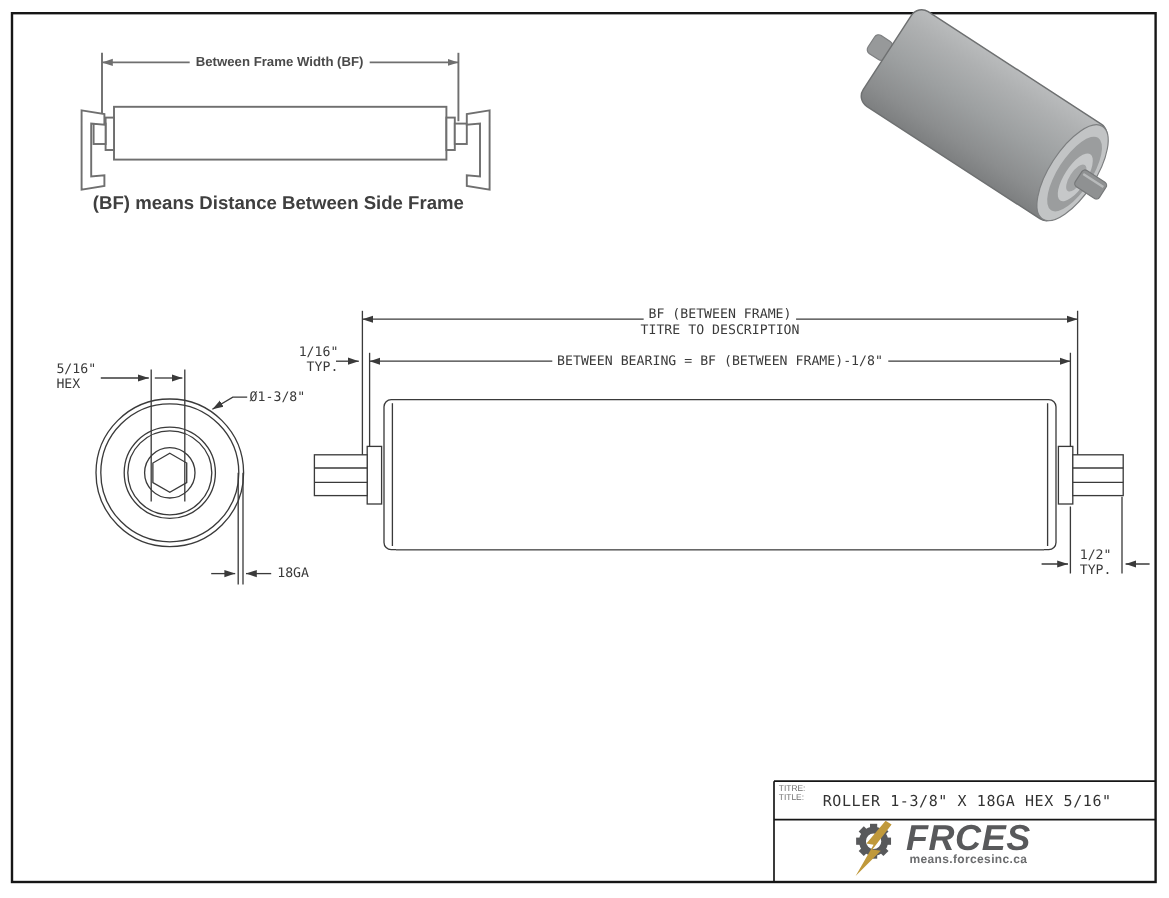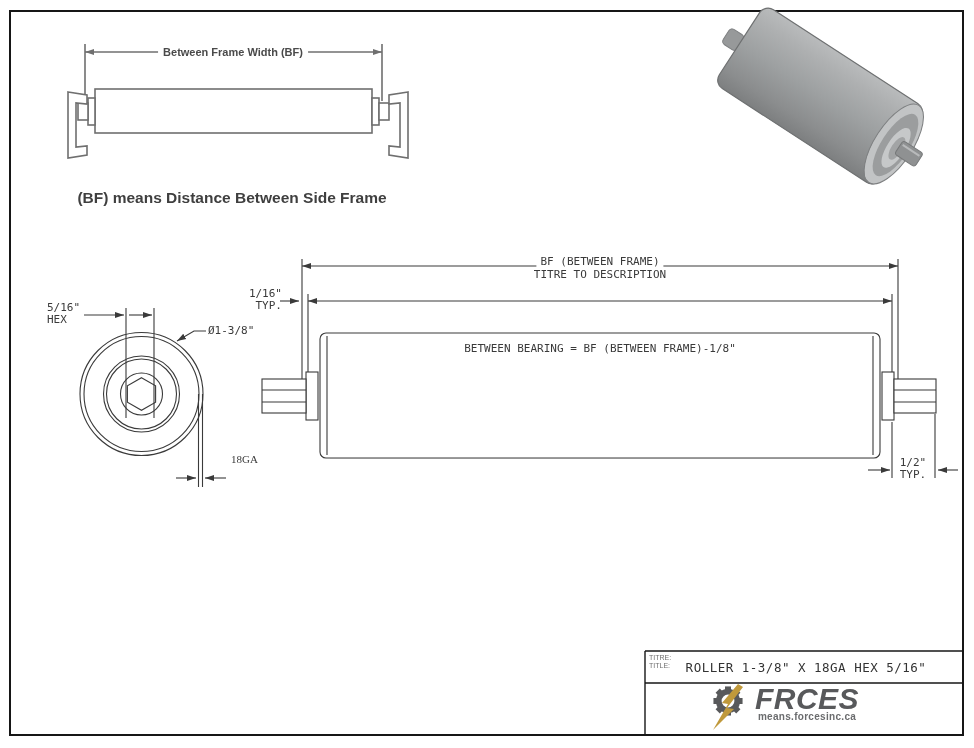--- a/index.html
+++ b/index.html
@@ -11,21 +11,21 @@
        color:#3a3a3a;white-space:nowrap;line-height:12px;}
   .bgw{background:#fff;padding:0 4px;}
   .ctr{transform:translate(-50%,-50%);}
   .ctrx{transform:translateX(-50%);text-align:center;}
   .rgt{transform:translateX(-100%);text-align:right;}
   
   .illus-dim{position:absolute;left:233px;top:52px;transform:translate(-50%,-50%);
        font:700 11px "Liberation Sans",sans-serif;color:#4a4a4a;background:#fff;
        padding:0 5px;white-space:nowrap;}
   .illus-cap{position:absolute;left:232px;top:170px;transform:translate(-50%,-50%);
-       font:700 15.5px "Liberation Sans",sans-serif;color:#3f3f3f;white-space:nowrap;margin-top:28px;}
+       font:700 15.5px "Liberation Sans",sans-serif;color:#3f3f3f;white-space:nowrap;}
   
   .tb-small{position:absolute;left:649px;top:654px;font:7px "Liberation Sans",sans-serif;
        color:#6f6f6f;line-height:8px;}
   .tb-title{position:absolute;left:806px;top:667px;transform:translate(-50%,-50%);
        font-family:"DejaVu Sans Mono",monospace;font-size:12.5px;letter-spacing:.5px;
        color:#333;white-space:nowrap;}
   .logo{position:absolute;left:712px;top:684px;width:190px;}
   .brandrow{display:flex;align-items:center;justify-content:center;
        font:italic 900 30px "Liberation Sans",sans-serif;color:#58595b;
        letter-spacing:.5px;line-height:30px;}
@@ -148,36 +148,36 @@
       <rect x="94" y="-8" width="24" height="16" rx="3" fill="#8f9192" stroke="#767879"></rect>
       <line x1="96" y1="-4" x2="116" y2="-4" stroke="#b8babb" stroke-width="2"></line>
     </g>
   </svg>
 
   <div class="illus-dim">Between Frame Width (BF)</div>
   <div class="illus-cap">(BF) means Distance Between Side Frame</div>
 
   <div class="cad bgw ctr" style="left:600px;top:262px;">BF (BETWEEN FRAME)</div>
   <div class="cad bgw ctr" style="left:600px;top:275px;">TITRE TO DESCRIPTION</div>
-  <div class="cad bgw ctr" style="left:600px;top:301px;margin-top:48px;">BETWEEN BEARING = BF (BETWEEN FRAME)-1/8"</div>
+  <div class="cad bgw ctr" style="left:600px;top:301px;">BETWEEN BEARING = BF (BETWEEN FRAME)-1/8"</div>
   <div class="cad rgt" style="left:282px;top:288px;">
     <div>1/16"</div>
     <div>TYP.</div>
   </div>
   <div class="cad ctrx" style="left:913px;top:457px;">
     <div>1/2"</div>
     <div>TYP.</div>
   </div>
 
   <div class="cad" style="left:47px;top:302px;">
     <div>5/16"</div>
     <div>HEX</div>
   </div>
   <div class="cad" style="left:208px;top:325px;">Ø1-3/8"</div>
-  <div class="cad" style="left:231px;top:453px;font-family:Liberation Serif, serif;">18GA</div>
+  <div class="cad" style="left:231px;top:472px;">18GA</div>
 
   <div class="tb-small">
     <div>TITRE:</div>
     <div>TITLE:</div>
   </div>
   <div class="tb-title">ROLLER 1-3/8" X 18GA HEX 5/16"</div>
 
   <div class="logo">
     <svg class="bolt" width="34" height="50" viewBox="0 0 34 50">
       <path d="M26,0 L10,19 L16,20 L1,46 L22,25 L15,24 L31,3 Z" fill="#c0993b"></path>

